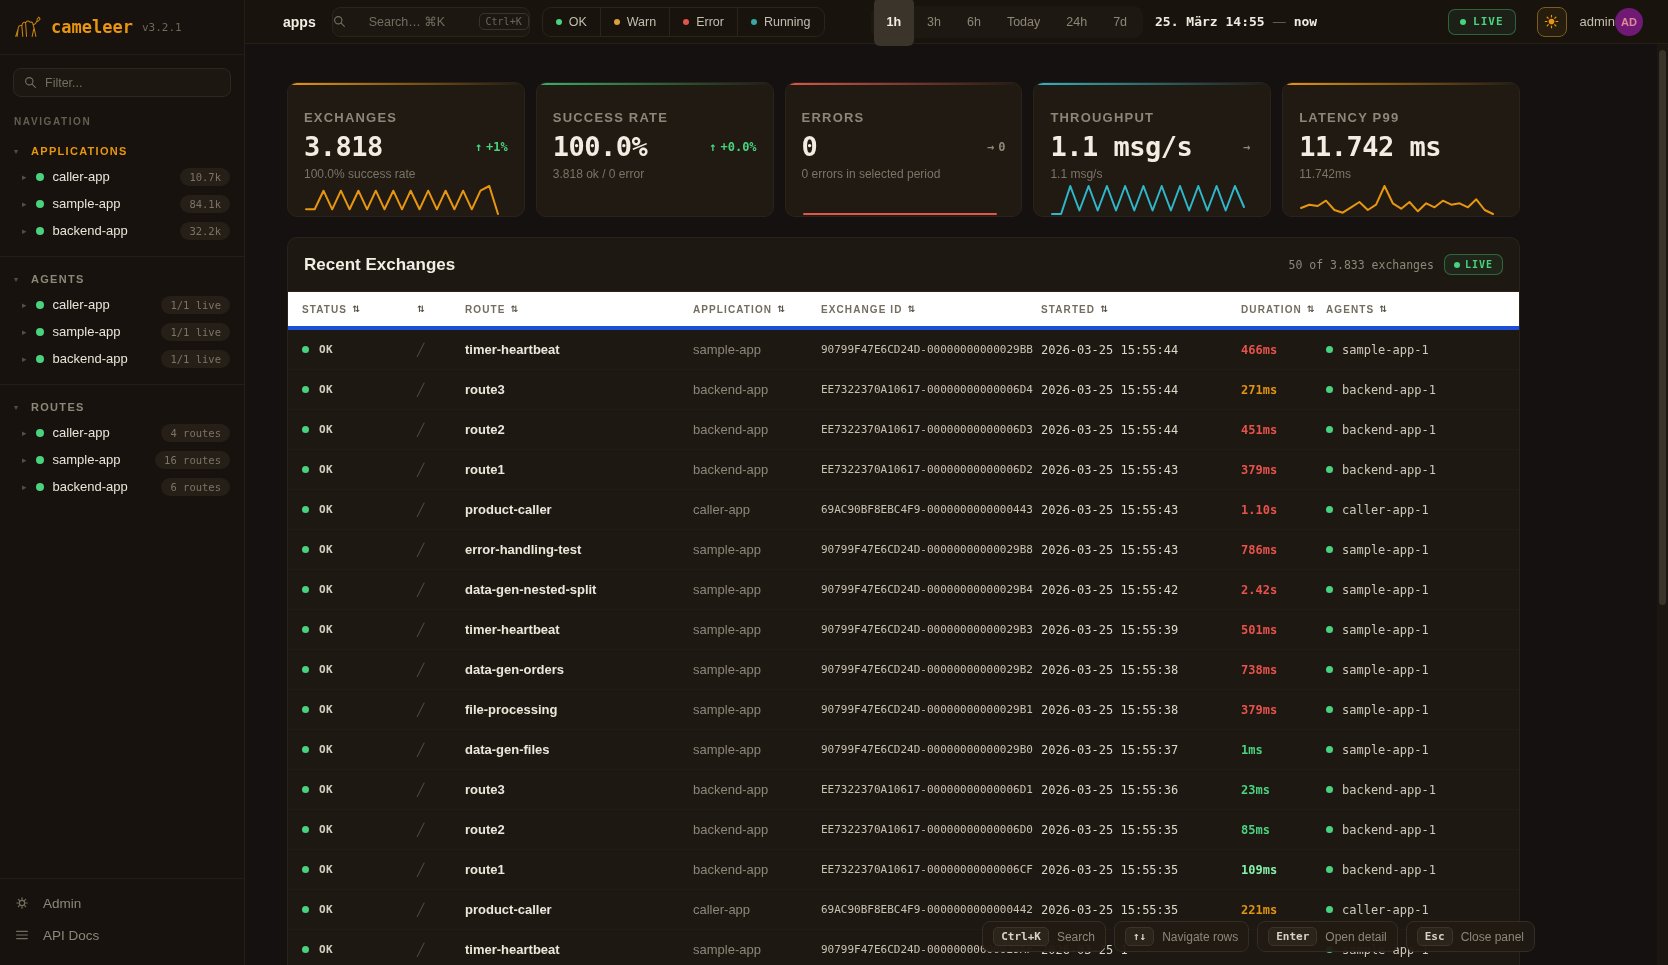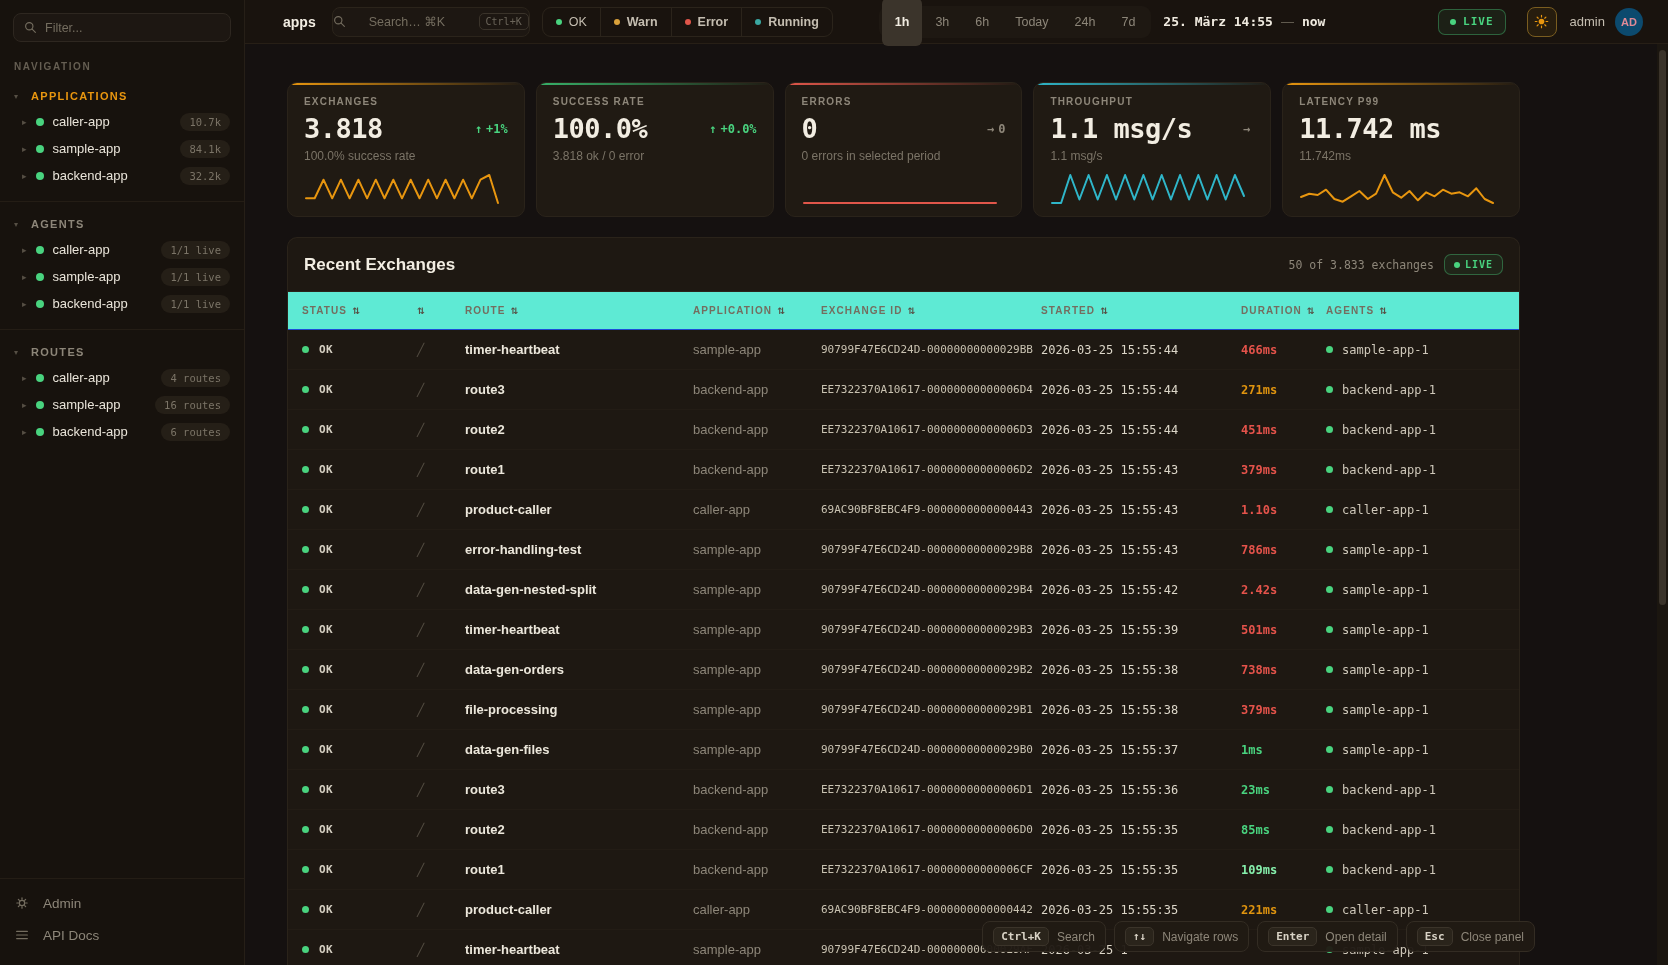--- a/index.html
+++ b/index.html
@@ -43,63 +43,63 @@
             border-bottom:1px solid #271f16; display:flex; align-items:center; padding:0 25px 0 24px; }
   .page-label { font-weight:700; font-size:14px; color:#f2ede2; margin:0 16px 0 14px; }
   .search-box { width:198px; height:30px; border:1px solid #2b241b; border-radius:8px; background:#1d1712;
                 display:flex; align-items:center; gap:23px; padding:0 0; }
   .search-box input { flex:1; min-width:0; background:transparent; border:0; outline:0; color:#cfc8ba; font:12.5px "Liberation Sans", sans-serif; }
   .search-box input::placeholder { color:#746d5f; }
   .kbd-badge { border:1px solid #3a332a; border-radius:5px; padding:2px 6px;
                font:10px "DejaVu Sans Mono", monospace; color:#6b655a; white-space:nowrap; }
   .status-group { margin-left:12px; display:flex; border:1px solid #2b241b; border-radius:9px; overflow:hidden; height:30px; }
   .status-seg { display:flex; align-items:center; gap:7px; padding:0 13px; font-size:12.5px; color:#c4bdb0; cursor:default; }
-  .status-seg + .status-seg { border-left:1px solid #2b241b;font-weight:bold; }
+  .status-seg + .status-seg { border-left:1px solid #2b241b; }
   .time-group { margin-left:46px; display:flex; align-items:center; background:#1e1812; border-radius:9px; padding:3px; height:32px; }
   .time-btn { border:0; background:transparent; color:#8d8679; font:12.5px "Liberation Sans", sans-serif;
               padding:17px 13px; border-radius:6px; cursor:default; }
   .time-btn.is-active { background:#3b342b; color:#f2ede2; font-weight:700; }
   .daterange { margin-left:12px; display:flex; align-items:center; gap:8px; }
   .dr-main { font:700 13px "DejaVu Sans Mono", monospace; color:#f0ebe0; }
   .dr-sep { color:#6a6458; font-size:13px; }
   .tb-right { margin-left:auto; display:flex; align-items:center; }
   .live-badge { display:flex; align-items:center; gap:7px; height:26px; padding:0 11px; border-radius:7px;
                 border:1px solid rgba(73,211,127,.38); background:rgba(73,211,127,.07);
                 font:700 11px "DejaVu Sans Mono", monospace; color:#49d37f; letter-spacing:1px; }
   .theme-btn { margin-left:21px; width:30px; height:30px; border-radius:8px; border:1px solid #7a5d20;
                background:#271d0e; display:flex; align-items:center; justify-content:center; cursor:default; }
   .user-name { margin-left:13px; font-size:13px; color:#c4bdb0; }
-  .avatar { margin-left:10px; width:28px; height:28px; border-radius:50%; background:#0c4a6e;
+  .avatar { margin-left:0; width:28px; height:28px; border-radius:50%; background:#701a75;
             color:#e08a96; font:700 11px "Liberation Sans", sans-serif; display:flex; align-items:center; justify-content:center; }
 
   
   .main { position:absolute; left:287px; top:82px; width:1233px; }
   .cards { display:flex; gap:11px; }
   .card { flex:1; height:135px; background:#201a13; border:1px solid #2a231a; border-radius:10px;
           position:relative; padding:13px 16px 10px; display:flex; flex-direction:column; overflow:hidden; }
   .card-accent { position:absolute; top:0; left:0; right:0; height:2px;
                  background:linear-gradient(90deg, var(--accent), rgba(21,17,16,0)); }
-  .card-label { font-size:10px; letter-spacing:1.2px; color:#8d8679; font-weight:700; }
+  .card-label { font-size:13px; letter-spacing:1.2px; color:#8d8679; font-weight:700;margin-top:14px; }
   .card-valrow { display:flex; align-items:center; justify-content:space-between; margin-top:6px; }
   .card-value { font:700 27px "DejaVu Sans Mono", monospace; color:#f2ede2; letter-spacing:-0.5px; }
   .card-trend { font:700 12px "DejaVu Sans Mono", monospace; display:flex; gap:4px; align-items:center; }
   .card-sub { margin-top:5px; font-size:12px; color:#7b7467; }
   .spark { margin-top:auto; height:36px; color:var(--accent); }
   .c-green { color:#49d37f; } .c-gray { color:#8d8679; }
   .c-red { color:#e5534b; } .c-amber { color:#e0940f; } .c-neutral { color:#86efac; }
 
   .table-card { margin-top:20px; background:#1e1812; border:1px solid #2a231a; border-bottom:0;
                 border-radius:10px 10px 0 0; height:745px; }
   .table-head { height:54px; display:flex; align-items:center; padding:0 16px; border-bottom:1px solid #2a231a; }
   .table-title { font-size:17px; font-weight:700; color:#f2ede2; }
   .table-meta { margin-left:auto; display:flex; align-items:center; gap:10px; }
   .meta-text { font:11.5px "DejaVu Sans Mono", monospace; color:#8d8679; }
   .live-badge.small { height:21px; padding:0 9px; font-size:10px; gap:5px; }
   .tgrid { display:grid; grid-template-columns:115px 48px 228px 128px 220px 200px 85px 1fr; padding:0 14px; align-items:center; }
-  .thead { height:38px; background:#5eead4; border-bottom:1px solid #1d4ed8; }
+  .thead { height:38px; background:#ffffff; border-bottom:4px solid #1d4ed8; }
   .th { font-size:10px; font-weight:700; letter-spacing:1.1px; color:#746d5f; display:flex; gap:5px; align-items:center; cursor:default; }
   .sort { font-size:9px; color:#564f44; font-family:"DejaVu Sans", sans-serif; }
   .trow { height:40px; border-bottom:1px solid #231c15; cursor:default; }
   .cell-status { display:flex; gap:10px; align-items:center; font:700 11px "DejaVu Sans Mono", monospace; color:#d6d0c3; letter-spacing:.5px; }
   .cell-trend { color:#544d42; font:12px "DejaVu Sans", sans-serif; }
   .cell-route { font-size:13px; font-weight:600; color:#ece7db; }
   .cell-app { font-size:13px; color:#8d8679; }
   .cell-exid { font:11px "DejaVu Sans Mono", monospace; color:#c9c2b1; }
   .cell-started { font:12px "DejaVu Sans Mono", monospace; color:#ddd7c9; }
   .cell-duration { font:700 12px "DejaVu Sans Mono", monospace; }
@@ -114,20 +114,27 @@
   .hint-label { font-size:12px; color:#8d8679; white-space:nowrap; }
   .scroll-track { position:absolute; right:0; top:44px; bottom:0; width:11px; background:#1b1610; }
   .scroll-thumb { position:absolute; right:2px; top:50px; width:7px; height:555px; background:#3a332a; border-radius:4px; }
 </style>
 </head>
 <body>
 
 <div class="app">
 
   <aside class="sidebar">
+    <div class="logo-row">
+      <svg width="30" height="30" viewBox="0 0 32 32">
+        <path d="M4 26 L6.5 18 Q7 13.5 10.5 14.5 Q11.5 9.5 14.5 11.5 Q16.5 8 19.5 11 Q22.5 10 22.5 14 L23.5 17 L25.5 26 M22.5 14 Q25.5 13 26.5 10 Q26.5 7 28.5 5.5 L30 7.5 Q29 9 27.5 10 M6.5 18 L5.5 26 M23.5 17 L21.5 26 M10.5 14.5 L11.5 26 M14.5 11.5 L15.5 26" fill="none" stroke="#e8960f" stroke-width="1.1" stroke-linecap="round" stroke-linejoin="round" opacity="0.85"></path>
+      </svg>
+      <span class="logo-name">cameleer</span>
+      <span class="logo-version">v3.2.1</span>
+    </div>
 
     <div class="filter-wrap">
       <svg width="13" height="13" viewBox="0 0 16 16" class="icon-svg">
         <circle cx="6.5" cy="6.5" r="4.5"></circle>
           <path d="M10 10 L14 14"></path>
       </svg>
       <input type="text" placeholder="Filter..." style="">
     </div>
 
     <div class="nav-label">NAVIGATION</div>

